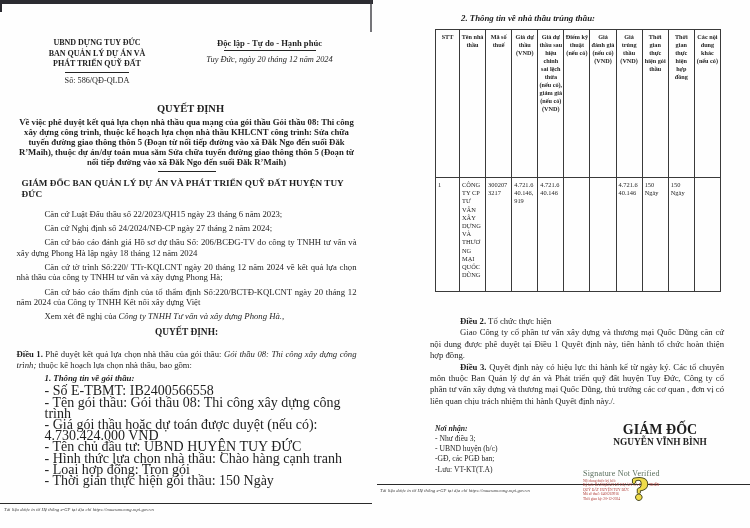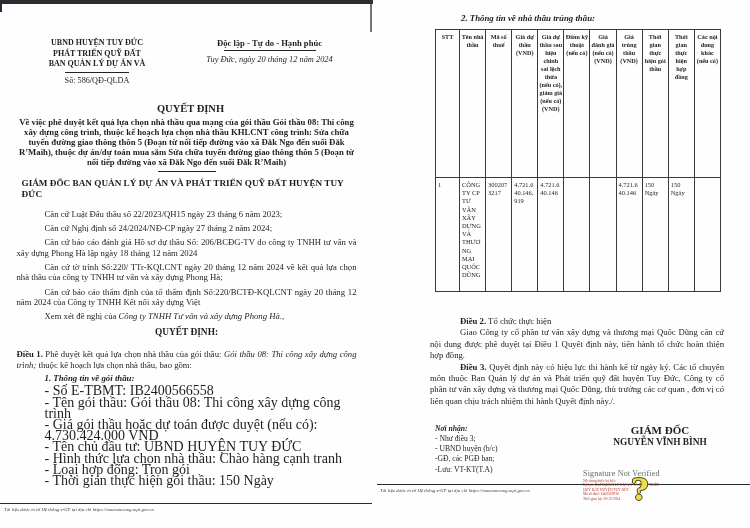--- a/index.html
+++ b/index.html
@@ -68,21 +68,21 @@
 
   .articles23 { position:absolute; left:57px; top:316px; width:294px; }
   .articles23 p { font-size:8.7px; line-height:11.4px; text-align:justify; text-indent:30px; }
   .articles23 b { font-weight:bold; }
 
   .noi-nhan { position:absolute; left:62px; top:424px; }
   .noi-nhan .nn-label { font-weight:bold; font-style:italic; font-size:7.6px; line-height:10px; }
   .noi-nhan div.item { font-size:7.6px; line-height:10.2px; }
 
   .signer { position:absolute; left:204px; top:424px; width:166px; text-align:center; }
-  .signer .s-title { font-weight:bold; font-size:11px; line-height:12px; }
+  .signer .s-title { font-weight:bold; font-size:14px; line-height:12px; }
   .signer .s-name { font-weight:bold; font-size:9.4px; line-height:12px; }
 
   .footer-line-right { position:absolute; left:4px; top:484px; width:373px; border-top:1.5px solid #2a2a2a; }
   .footer-text-right { position:absolute; left:7px; top:488px; font-style:italic;
     font-size:4.6px; color:#333; letter-spacing:.1px; }
 
   .stamp { position:absolute; left:210px; top:469px; width:135px; }
   .stamp .s-status { font-size:8px; color:#5a6f5e; letter-spacing:.2px; }
   .stamp .s-details { margin-top:1px; }
   .stamp .s-details div { font-size:3.6px; line-height:4.4px; color:#b03a34; }
@@ -94,23 +94,23 @@
 <body>
 
 <div class="canvas">
   <div class="scan-bar-top"></div>
   <div class="scan-tick-left"></div>
   <div class="scan-tick-right"></div>
 
   <div class="page page-left">
     <div class="hdr-row">
       <div class="hdr-org">
-        <div class="l0">UBND HUYỆN TUY ĐỨC</div>
+        <div class="l0">UBND DỰNG TUY ĐỨC</div>
+        <div>BAN QUẢN LÝ DỰ ÁN VÀ</div>
         <div>PHÁT TRIỂN QUỸ ĐẤT</div>
-        <div>BAN QUẢN LÝ DỰ ÁN VÀ</div>
         <div class="org-rule"></div>
         <div class="doc-no">Số: 586/QĐ-QLDA</div>
       </div>
       <div class="hdr-nat">
         <div class="nat-2">Độc lập - Tự do - Hạnh phúc</div>
         <div class="nat-rule"></div>
         <div class="date-line">Tuy Đức, ngày 20 tháng 12 năm 2024</div>
       </div>
     </div>
 

